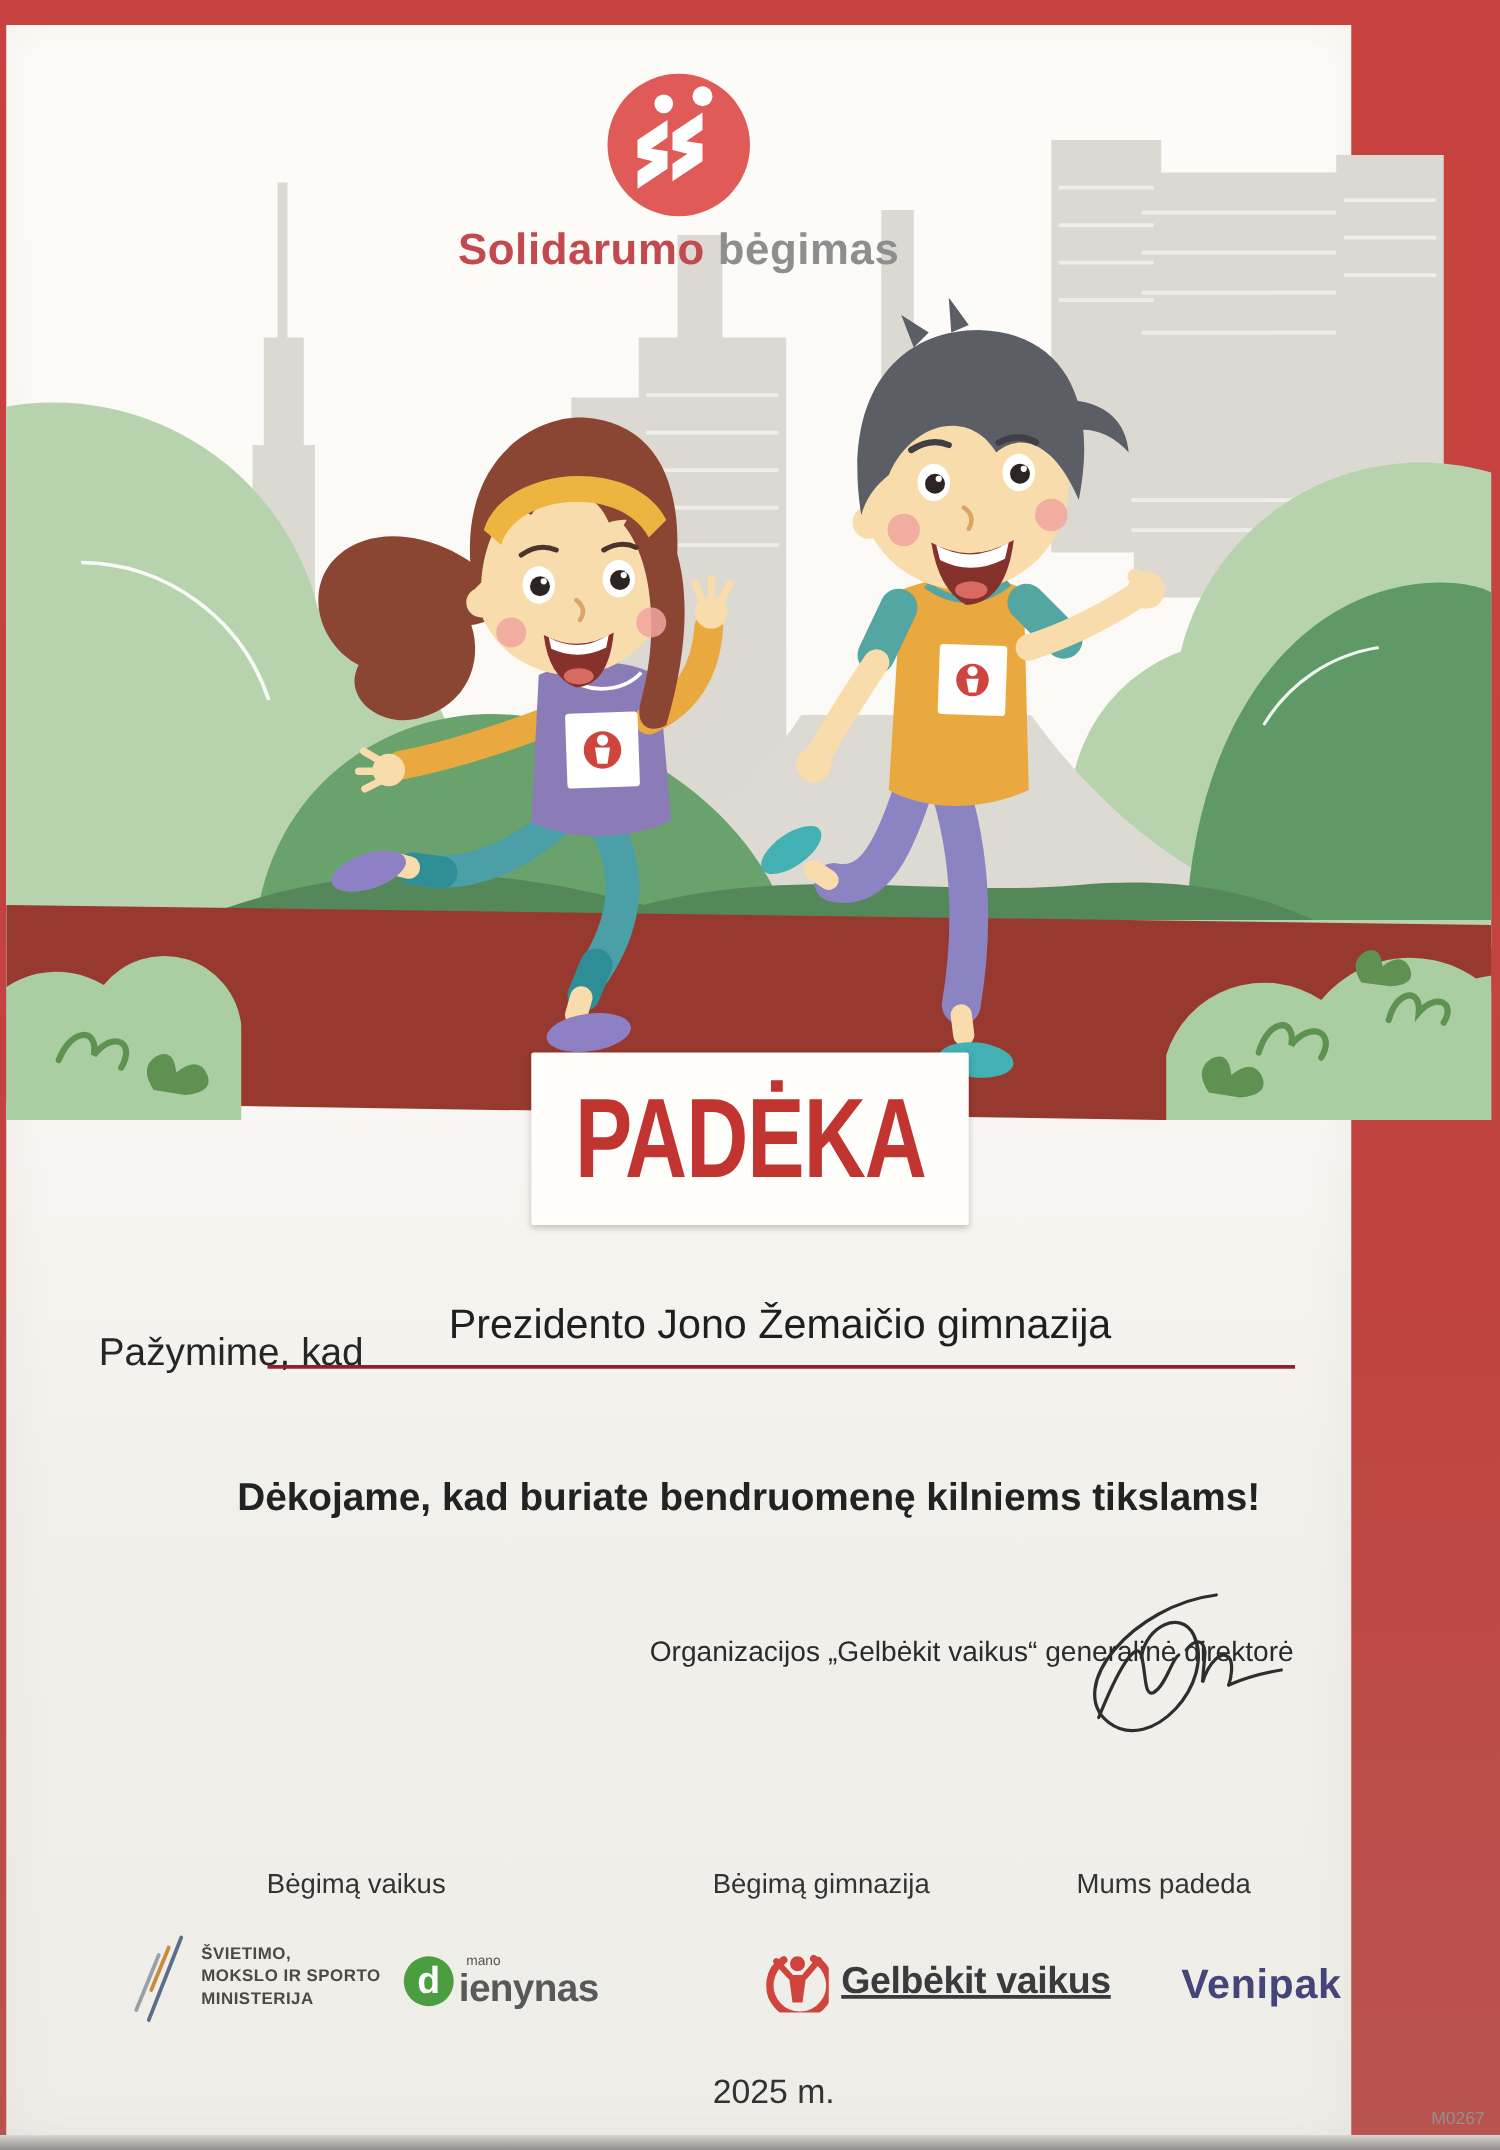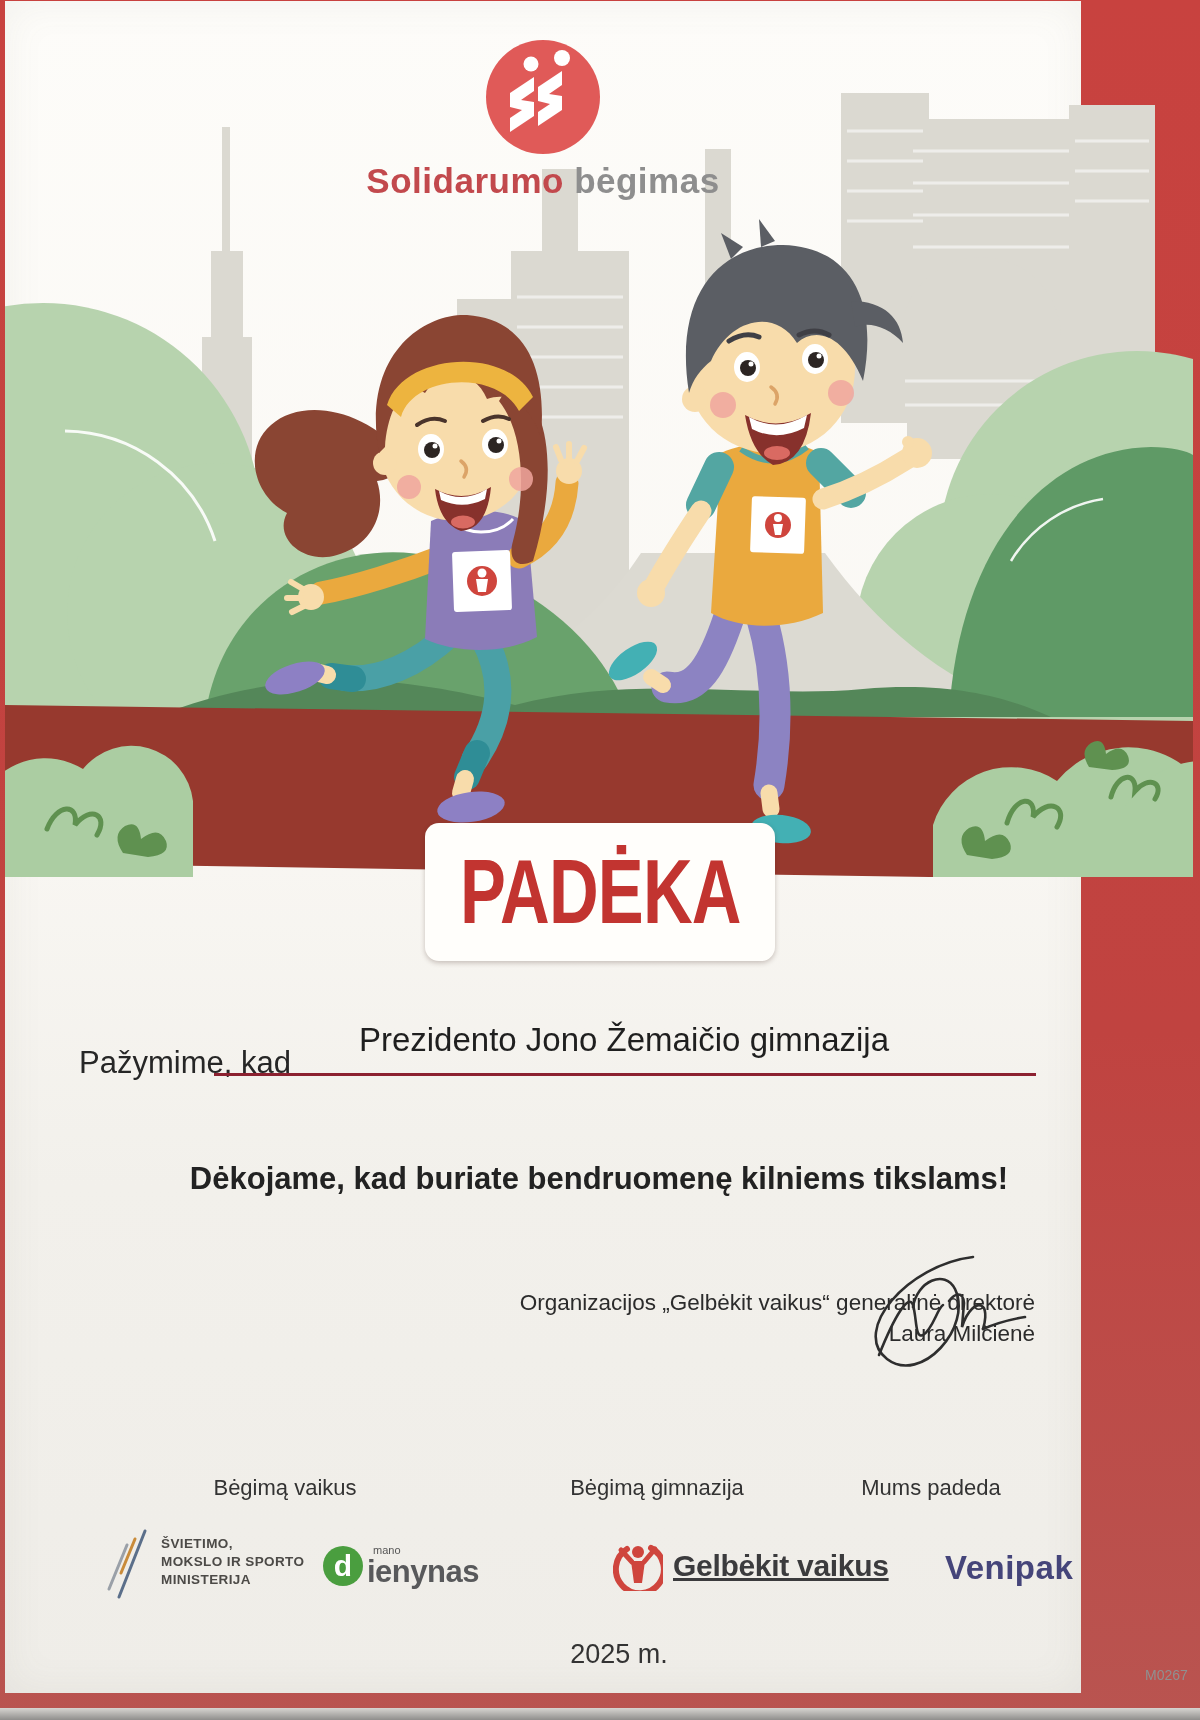--- a/index.html
+++ b/index.html
@@ -1,24 +1,24 @@
 <!DOCTYPE html>
 <html><head>
 <meta charset="utf-8">
 <style>
   html,body{margin:0;padding:0;background:#7a7a78;}
   .photo{position:relative;width:1200px;height:1720px;background:linear-gradient(180deg,#c8423f 0%,#c04340 60%,#b95450 100%);overflow:hidden;font-family:"Liberation Sans",sans-serif;}
   .photo::after{content:"";position:absolute;left:0;right:0;bottom:0;height:12px;background:linear-gradient(180deg,#d7d5d1,#8f8e8c);}
-  .paper{position:absolute;left:5px;top:1px;width:1076px;height:1692px;background:linear-gradient(180deg,#fdfcf9 0%,#faf8f4 45%,#f2f0eb 70%,#efede8 100%);box-shadow:inset 0 0 40px rgba(120,110,100,.08);}
+  .paper{position:absolute;left:5px;top:20px;width:1076px;height:1692px;background:linear-gradient(180deg,#fdfcf9 0%,#faf8f4 45%,#f2f0eb 70%,#efede8 100%);box-shadow:inset 0 0 40px rgba(120,110,100,.08);}
   .abs{position:absolute;}
   .hero{position:absolute;left:0;top:0;width:1188px;height:876px;display:block;}
   .brand{left:0;top:160px;width:1076px;text-align:center;font-size:35px;font-weight:700;letter-spacing:.5px;}
   .brand .p1{color:#c2494d;}
   .brand .p2{color:#8e8e8e;}
-  .title-box{left:420px;top:822px;width:350px;height:138px;background:#fffefb;border-radius:14px;box-shadow:0 2px 5px rgba(60,30,25,.25);display:flex;align-items:center;justify-content:center;}
+  .title-box{left:420px;top:822px;width:350px;height:138px;background:#fffefb;border-radius:2px;box-shadow:0 2px 5px rgba(60,30,25,.25);display:flex;align-items:center;justify-content:center;}
   .title-text{font-size:86px;font-weight:900;color:#c23430;transform:scaleX(.8) scaleY(1.05);letter-spacing:-1px;white-space:nowrap;}
   .prefix{left:74px;top:1044px;font-size:31px;color:#262626;}
   .recipient{left:205px;top:1020px;width:828px;text-align:center;font-size:33px;color:#1f1f1f;}
   .underline{left:209px;top:1072px;width:822px;height:3px;background:#8c2130;}
   .line2{left:0;top:1108px;width:1188px;text-align:center;font-size:31px;color:#2a2a2a;}
   .line3{left:0;top:1160px;width:1188px;text-align:center;font-size:31px;font-weight:700;color:#222;}
   .sig-text{left:330px;top:1286px;width:700px;text-align:right;font-size:22.5px;color:#2b2b2b;line-height:31px;}
   .sig-svg{left:828px;top:1242px;}
   .col-label{top:1474px;font-size:22px;color:#333;text-align:center;width:280px;}
   .lbl-1{left:140px;}
@@ -219,21 +219,20 @@
       <div class="title-text">PADĖKA</div>
     </div>
 
     <div class="abs prefix">Pažymime, kad</div>
     <div class="abs recipient">Prezidento Jono Žemaičio gimnazija</div>
     <div class="abs underline"></div>
     <div class="abs line3">Dėkojame, kad buriate bendruomenę kilniems tikslams!</div>
 
     <div class="abs sig-text">
       <div>Organizacijos „Gelbėkit vaikus“ generalinė direktorė</div>
-      <div>Laura Milčienė</div>
     </div>
     <svg class="abs sig-svg" width="196" height="152" viewBox="0 0 196 152">
       <g stroke="#2e2e2e" stroke-width="2.6" fill="none" stroke-linecap="round">
         <path d="M140,14 C74,22 18,88 54,116 C88,142 140,84 122,46 C112,26 84,38 80,64"></path>
         <path d="M46,112 C62,72 76,50 80,62 C84,76 82,96 90,92 C100,86 104,66 110,62"></path>
         <path d="M116,58 C122,50 130,48 131,60 L129,84 C134,68 144,58 150,64 C154,68 152,80 150,86"></path>
         <path d="M150,86 C164,80 180,76 192,74"></path>
       </g>
     </svg>
 

